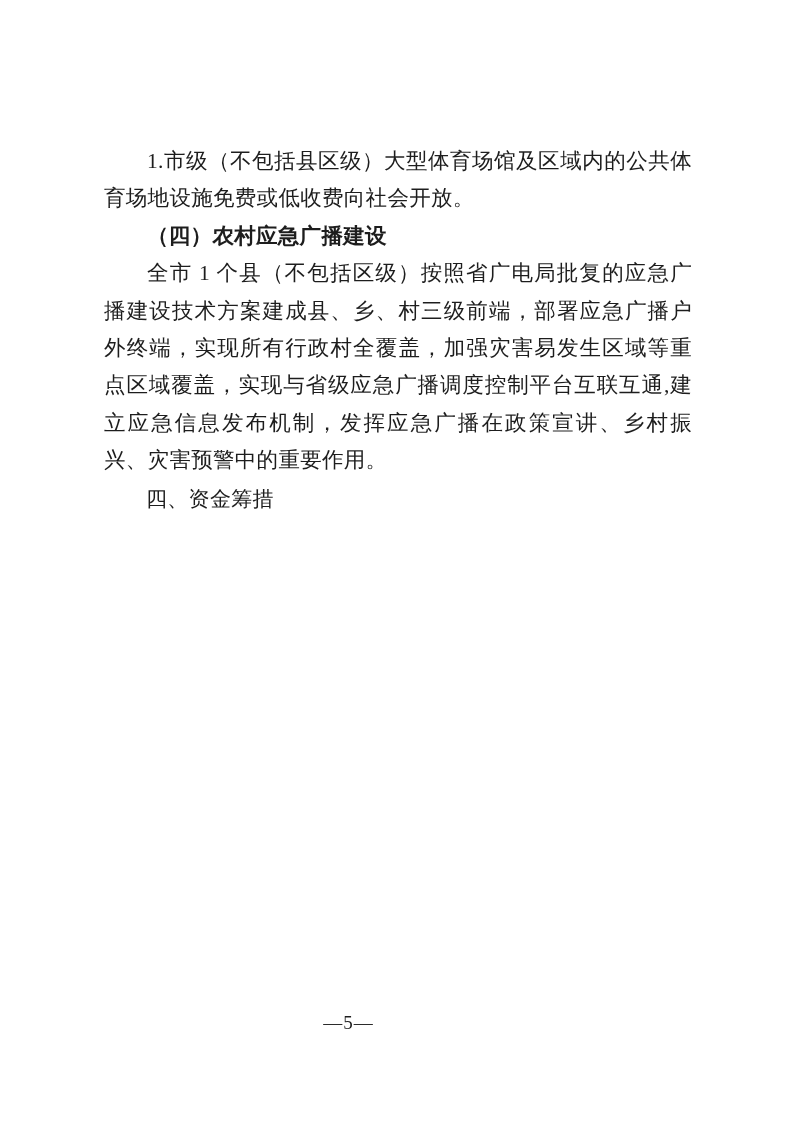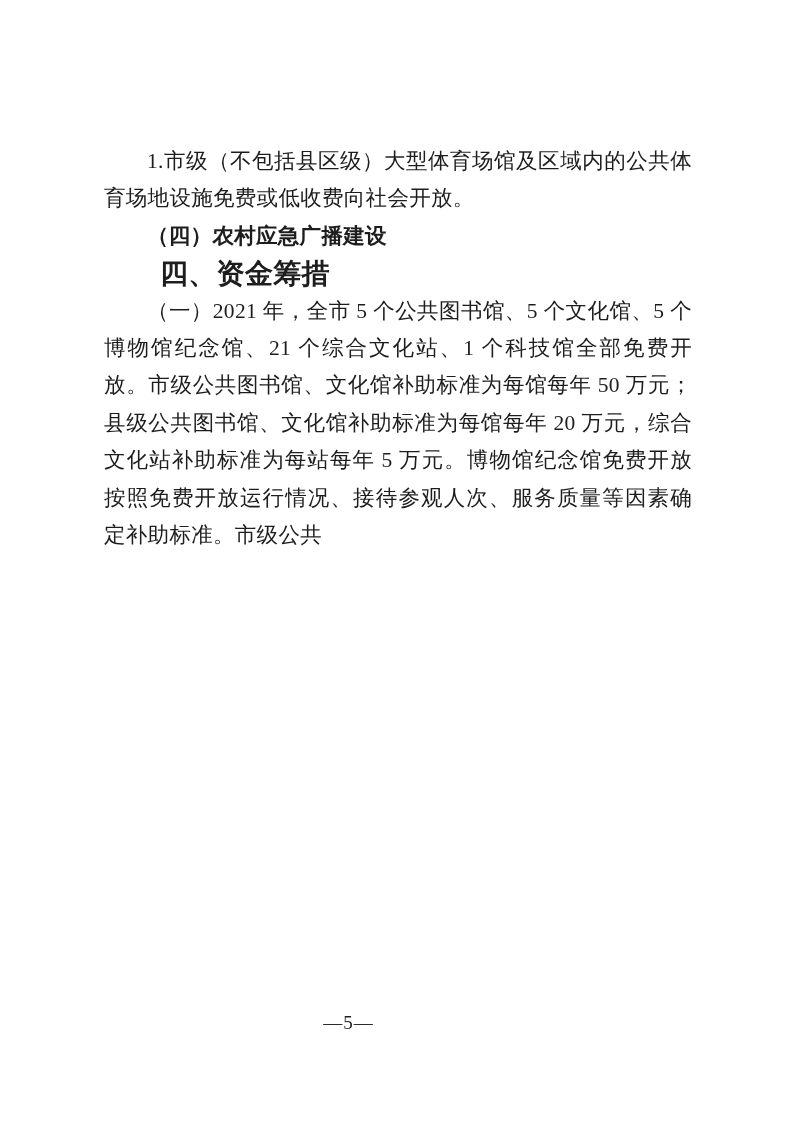--- a/index.html
+++ b/index.html
@@ -34,38 +34,38 @@
   }
   .para.body {
     font-weight: normal;
   }
   .para.heading-kai {
     font-weight: bold;
     font-family: Liberation Serif, serif;
   }
   .para.heading-hei {
     font-family: "Liberation Sans", "DejaVu Sans", sans-serif;
-    font-weight: bold;
-    font-size: 28px;
+    font-weight: normal;
+    font-size: 21px;
   }
   .page-footer {
     position: absolute;
     left: 0;
     top: 1012px;
     width: 100%;
     text-align: center;
     font-size: 19px;
     letter-spacing: 1px;
     color: #1d1d1d;
   }
 </style>
 </head>
 <body>
 
 <div class="page">
   <div class="doc-body">
       <p class="para body">1.市级（不包括县区级）大型体育场馆及区域内的公共体育场地设施免费或低收费向社会开放。</p>
       <p class="para heading-kai">（四）农村应急广播建设</p>
+      <p class="para body">全市 1 个县（不包括区级）按照省广电局批复的应急广播建设技术方案建成县、乡、村三级前端，部署应急广播户外终端，实现所有行政村全覆盖，加强灾害易发生区域等重点区域覆盖，实现与省级应急广播调度控制平台互联互通,建立应急信息发布机制，发挥应急广播在政策宣讲、乡村振兴、灾害预警中的重要作用。</p>
       <p class="para heading-hei">四、资金筹措</p>
-      <p class="para body">（一）2021 年，全市 5 个公共图书馆、5 个文化馆、5 个博物馆纪念馆、21 个综合文化站、1 个科技馆全部免费开放。市级公共图书馆、文化馆补助标准为每馆每年 50 万元；县级公共图书馆、文化馆补助标准为每馆每年 20 万元，综合文化站补助标准为每站每年 5 万元。博物馆纪念馆免费开放按照免费开放运行情况、接待参观人次、服务质量等因素确定补助标准。市级公共</p>
     </div>
   <div class="page-footer">—5—</div>
 </div>
 
 </body></html>

